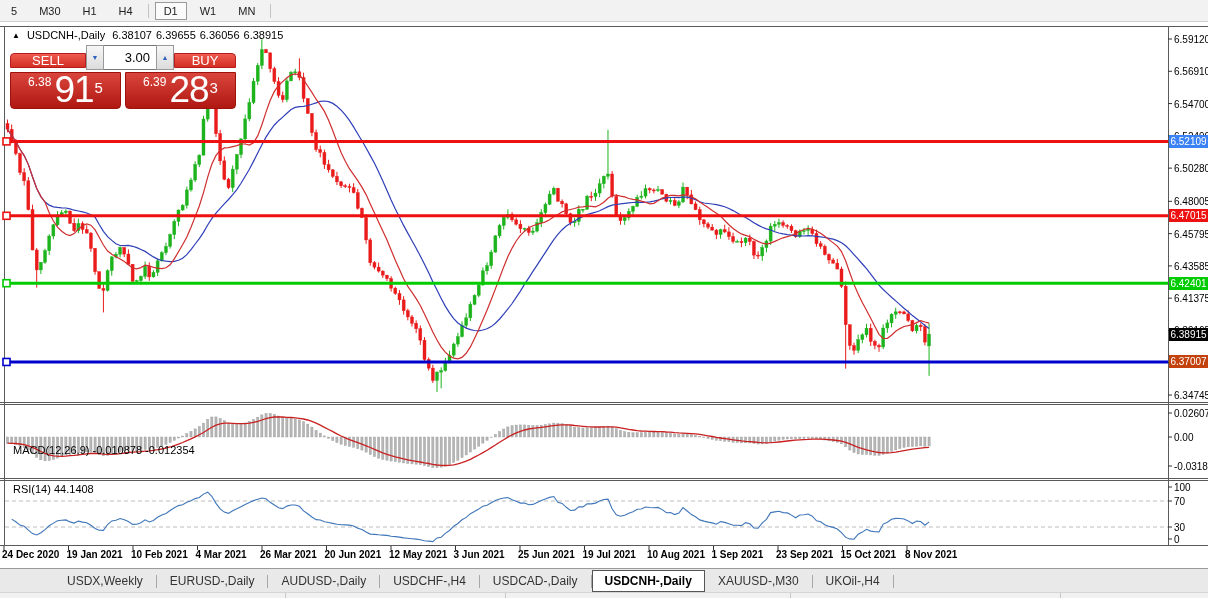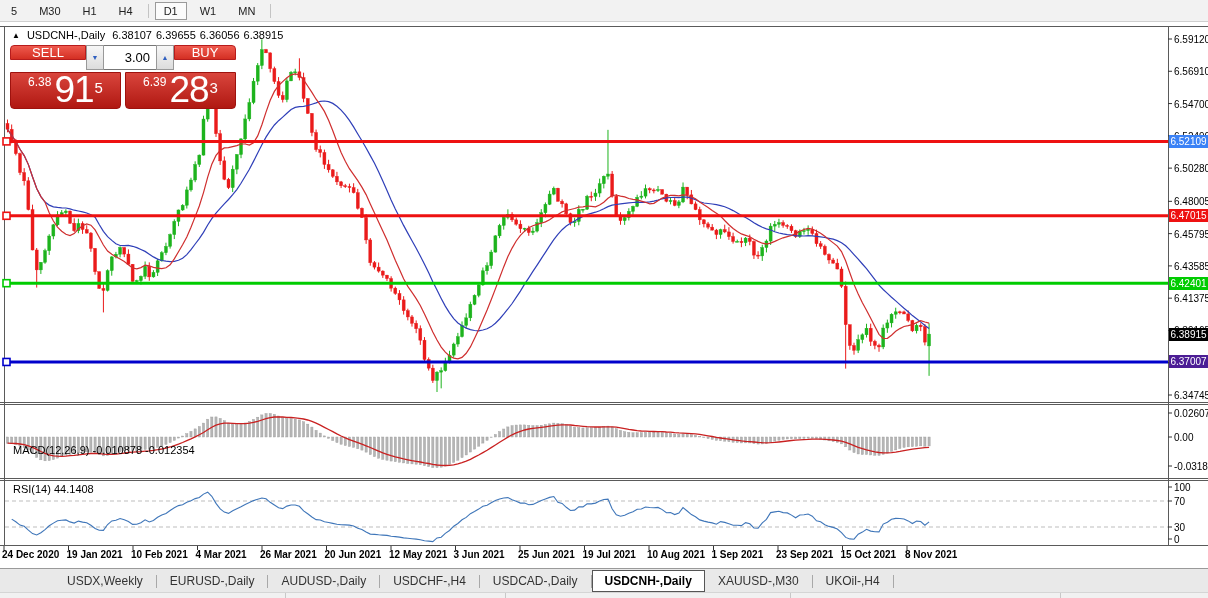--- a/index.html
+++ b/index.html
@@ -16,21 +16,21 @@
   .vline{position:absolute;width:1px;background:#5a5a5a;}
   
   #chart-title{position:absolute;left:12px;top:29px;font-size:11px;color:#000;white-space:nowrap;}
   #chart-title .tri{font-size:8px;margin-right:7px;position:relative;top:-1px;}
   #chart-title span{margin-right:4px;}
   
   #trade-panel{position:absolute;left:10px;top:45px;width:226px;height:64px;z-index:30;
     border-radius:5px;background:transparent;}
   #tp-row1{position:absolute;left:0;top:0;width:226px;height:25px;display:flex;}
   .tp-btn{height:15px;color:#fff;font-size:13px;display:flex;align-items:center;justify-content:center;
-    background:linear-gradient(180deg,#ef5a4e,#d42f23);border:1px solid #b71c1c;box-sizing:border-box;}
+    background:linear-gradient(180deg,#ef5a4e,#d42f23);border:1px solid #b71c1c;box-sizing:border-box;margin-top:8px;}
   #tp-sell{width:76px;border-radius:4px 0 0 0;}
   #tp-buy{width:62px;border-radius:0 4px 0 0;}
   .tp-spin{width:18px;height:25px;box-sizing:border-box;border:1px solid #999;
     background:linear-gradient(180deg,#f7f7f7,#dcdcdc);color:#3060c0;font-size:7px;
     display:flex;align-items:center;justify-content:center;}
   #tp-volume{width:52px;height:25px;box-sizing:border-box;border:1px solid #777;border-left:none;border-right:none;
     font-family:"Liberation Sans",sans-serif;font-size:13px;text-align:right;padding:0 6px 0 0;color:#000;outline:none;}
   #tp-row2{position:absolute;left:0;top:27px;width:226px;height:37px;display:flex;gap:4px;}
   .tp-price{flex:1;height:37px;border-radius:0 0 4px 4px;box-sizing:border-box;border:1px solid #9e120e;
     background:linear-gradient(180deg,#d9453c,#b01812);color:#fff;display:flex;
@@ -869,21 +869,21 @@
       <div class="date-label" style="left: 647px;">10 Aug 2021</div>
       <div class="date-label" style="left: 711.5px;">1 Sep 2021</div>
       <div class="date-label" style="left: 776px;">23 Sep 2021</div>
       <div class="date-label" style="left: 840.5px;">15 Oct 2021</div>
       <div class="date-label" style="left: 905px;">8 Nov 2021</div>
     </div>
   <div id="badges">
       <div class="badge" style="top: 134.897px; background: #3b82f6;">6.52109</div>
       <div class="badge" style="top: 209.295px; background: rgb(238, 17, 17);">6.47015</div>
       <div class="badge" style="top: 276.683px; background: rgb(0, 204, 0);">6.42401</div>
-      <div class="badge" style="top: 355.464px; background: #4c1d95;">6.37007</div>
+      <div class="badge" style="top: 355.464px; background: #c2410c;">6.37007</div>
       <div class="badge" style="top: 327.597px; background: rgb(0, 0, 0);">6.38915</div>
     </div>
 
   <div id="tabbar">
       <div style="width: 14px;"></div>
       <div class="tab">USDX,Weekly</div>
       <div class="tabsep"></div>
       <div class="tab">EURUSD-,Daily</div>
       <div class="tabsep"></div>
       <div class="tab">AUDUSD-,Daily</div>

